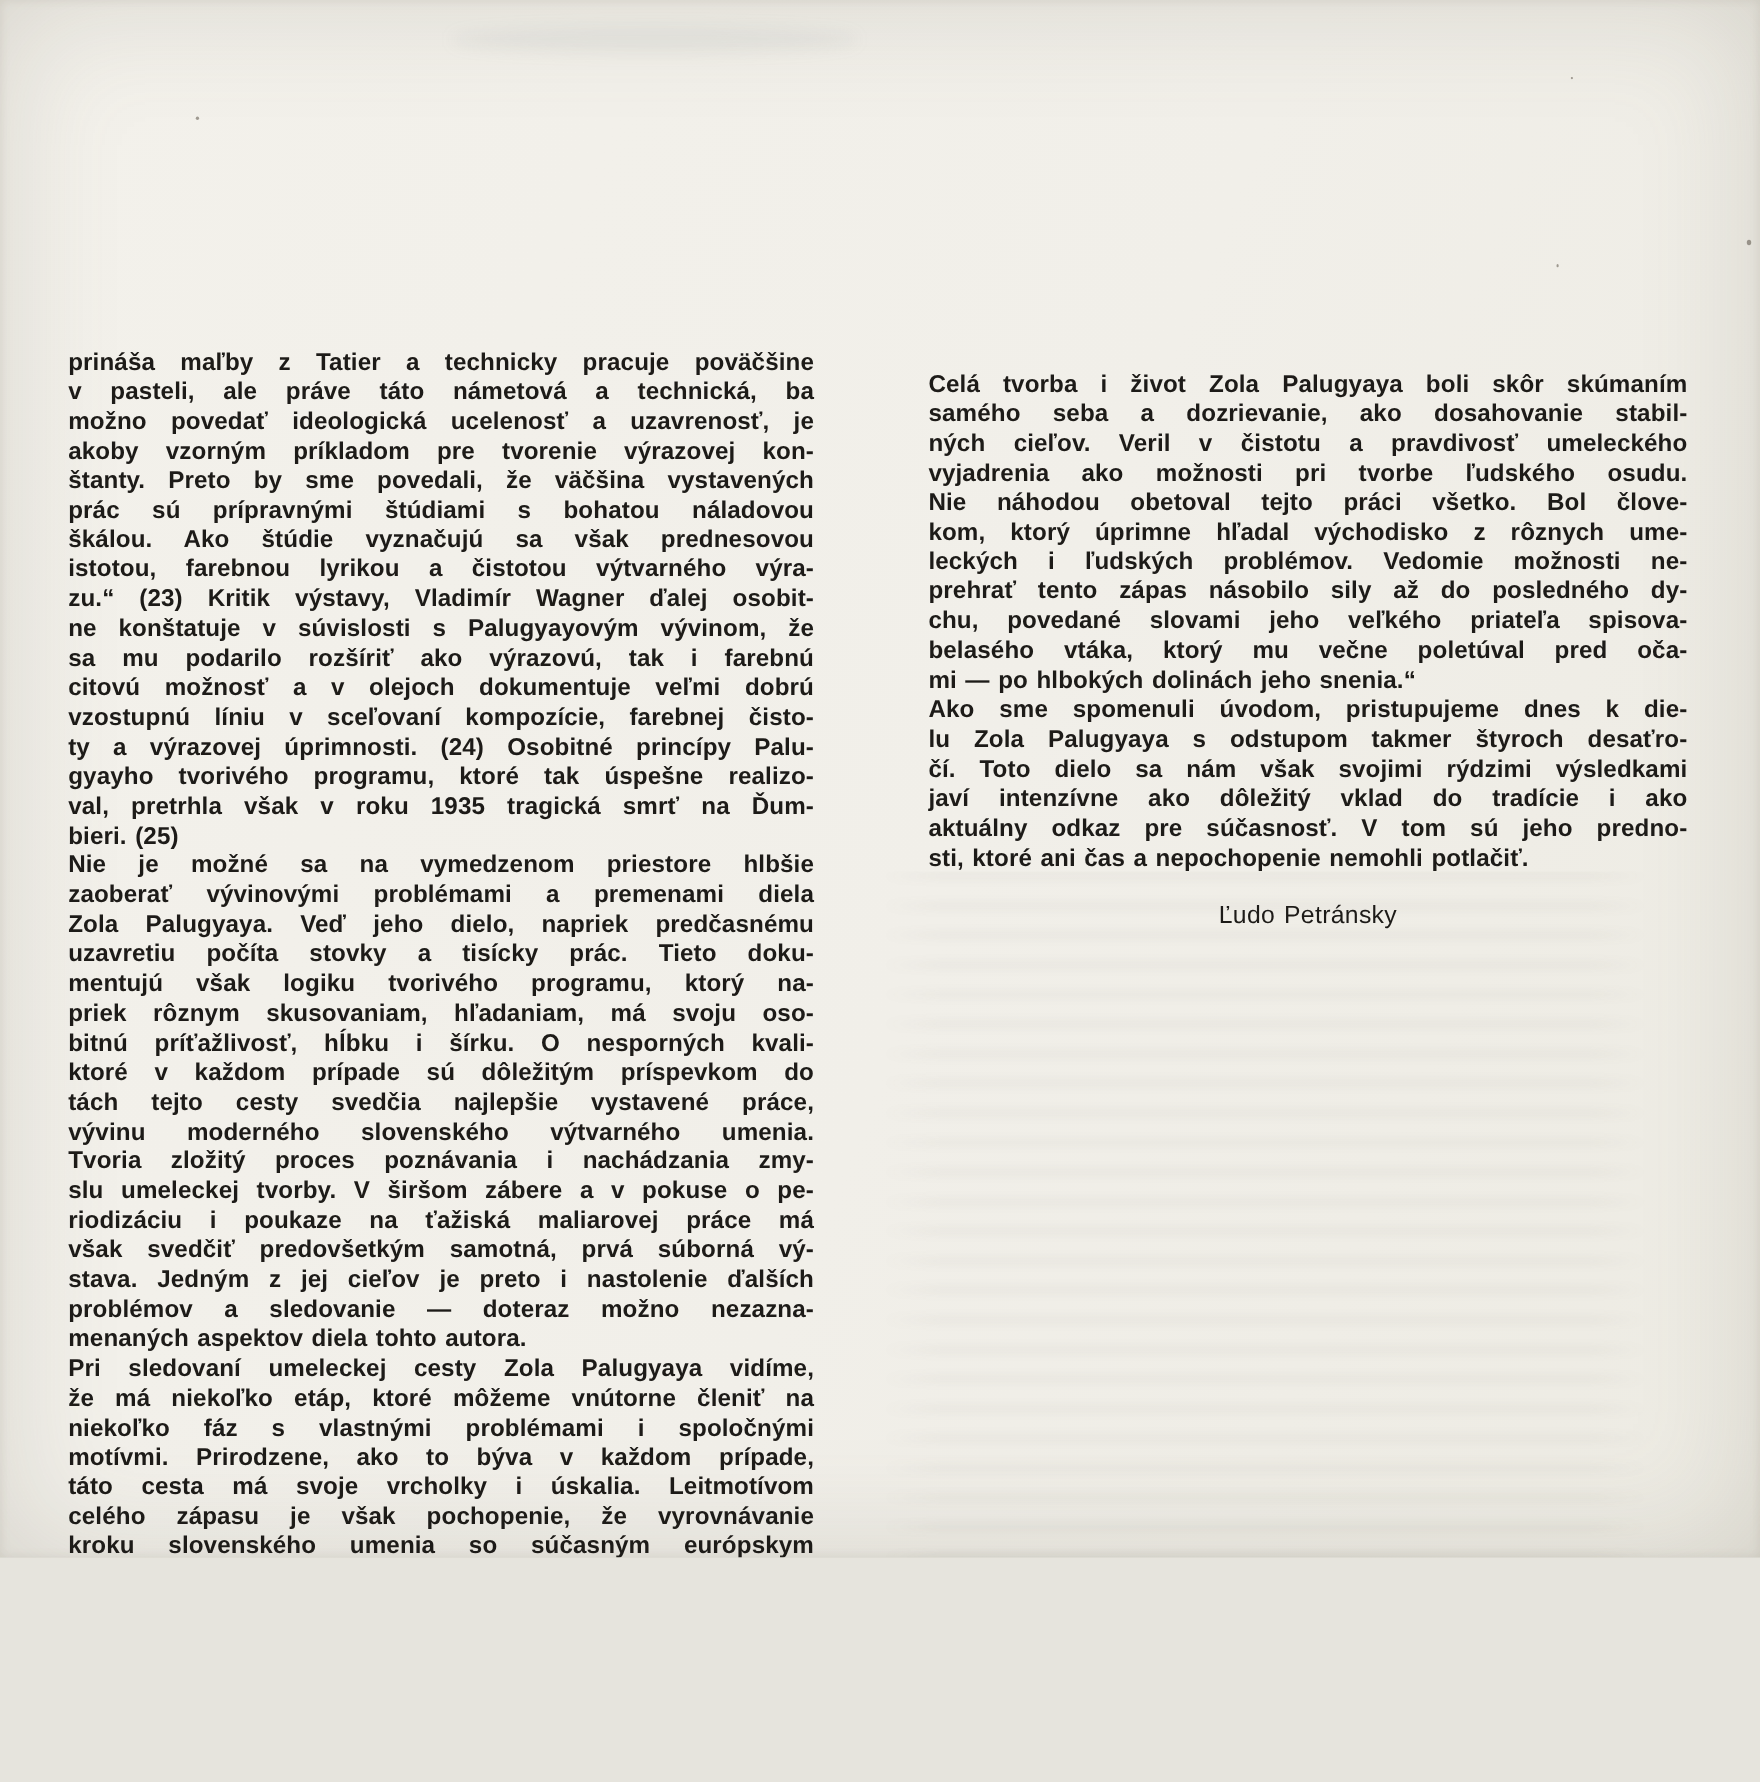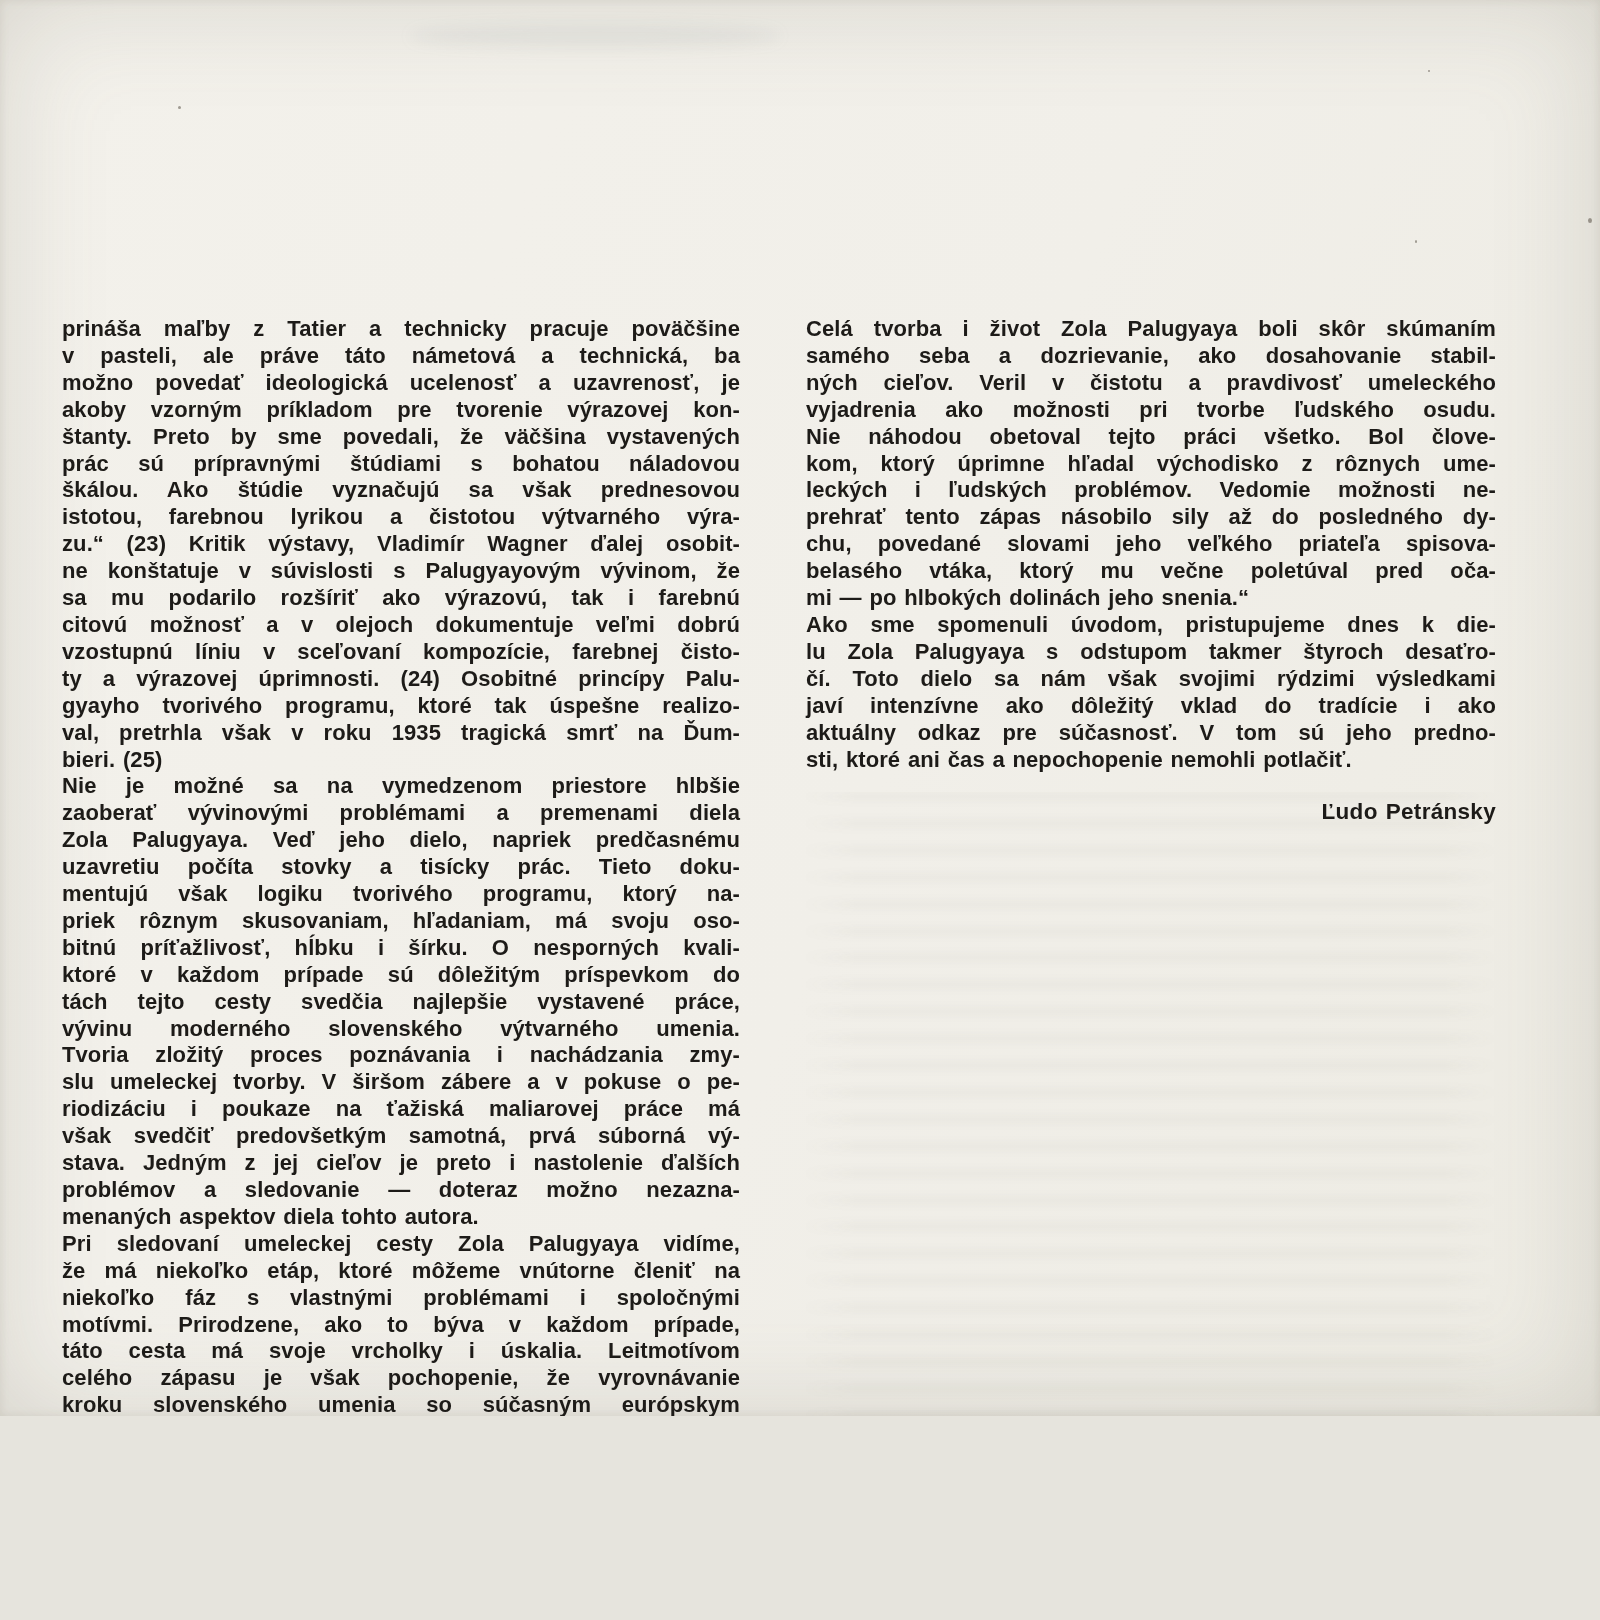--- a/index.html
+++ b/index.html
@@ -11,24 +11,24 @@
     box-shadow:inset 0 0 110px rgba(112,104,88,.20), inset 0 0 10px rgba(112,104,88,.14);
     font-family:"Liberation Sans","DejaVu Sans",sans-serif;
     color:#1d1b18;
   }
   .col{
     position:absolute;top:316px;
     font-size:22px;font-weight:700;line-height:26.9px;
     letter-spacing:.1px;word-spacing:1.5px;
   }
   .col-left{left:62px;width:678px;}
-  .col-right{left:806px;width:690px;}
+  .col-right{left:844px;width:690px;margin-top:20px;}
   .line{text-align:justify;text-align-last:justify;}
   .line.end{text-align-last:left;}
-  .signature{margin-top:26px;text-align:right;font-size:22.5px;font-weight:700;letter-spacing:.3px;}
+  .signature{margin-top:26px;text-align:center;font-size:22.5px;font-weight:400;letter-spacing:.3px;}
   .page-number{
     position:absolute;left:822px;top:1490px;
     font-size:34px;font-weight:700;letter-spacing:2px;color:#24211b;
   }
   .ghost-number{
     position:absolute;left:692px;top:1498px;
     font-size:38px;font-weight:700;color:#8d8779;
     opacity:.16;transform:scaleX(-1);filter:blur(1.5px);
   }
   .ghost-stripes{

